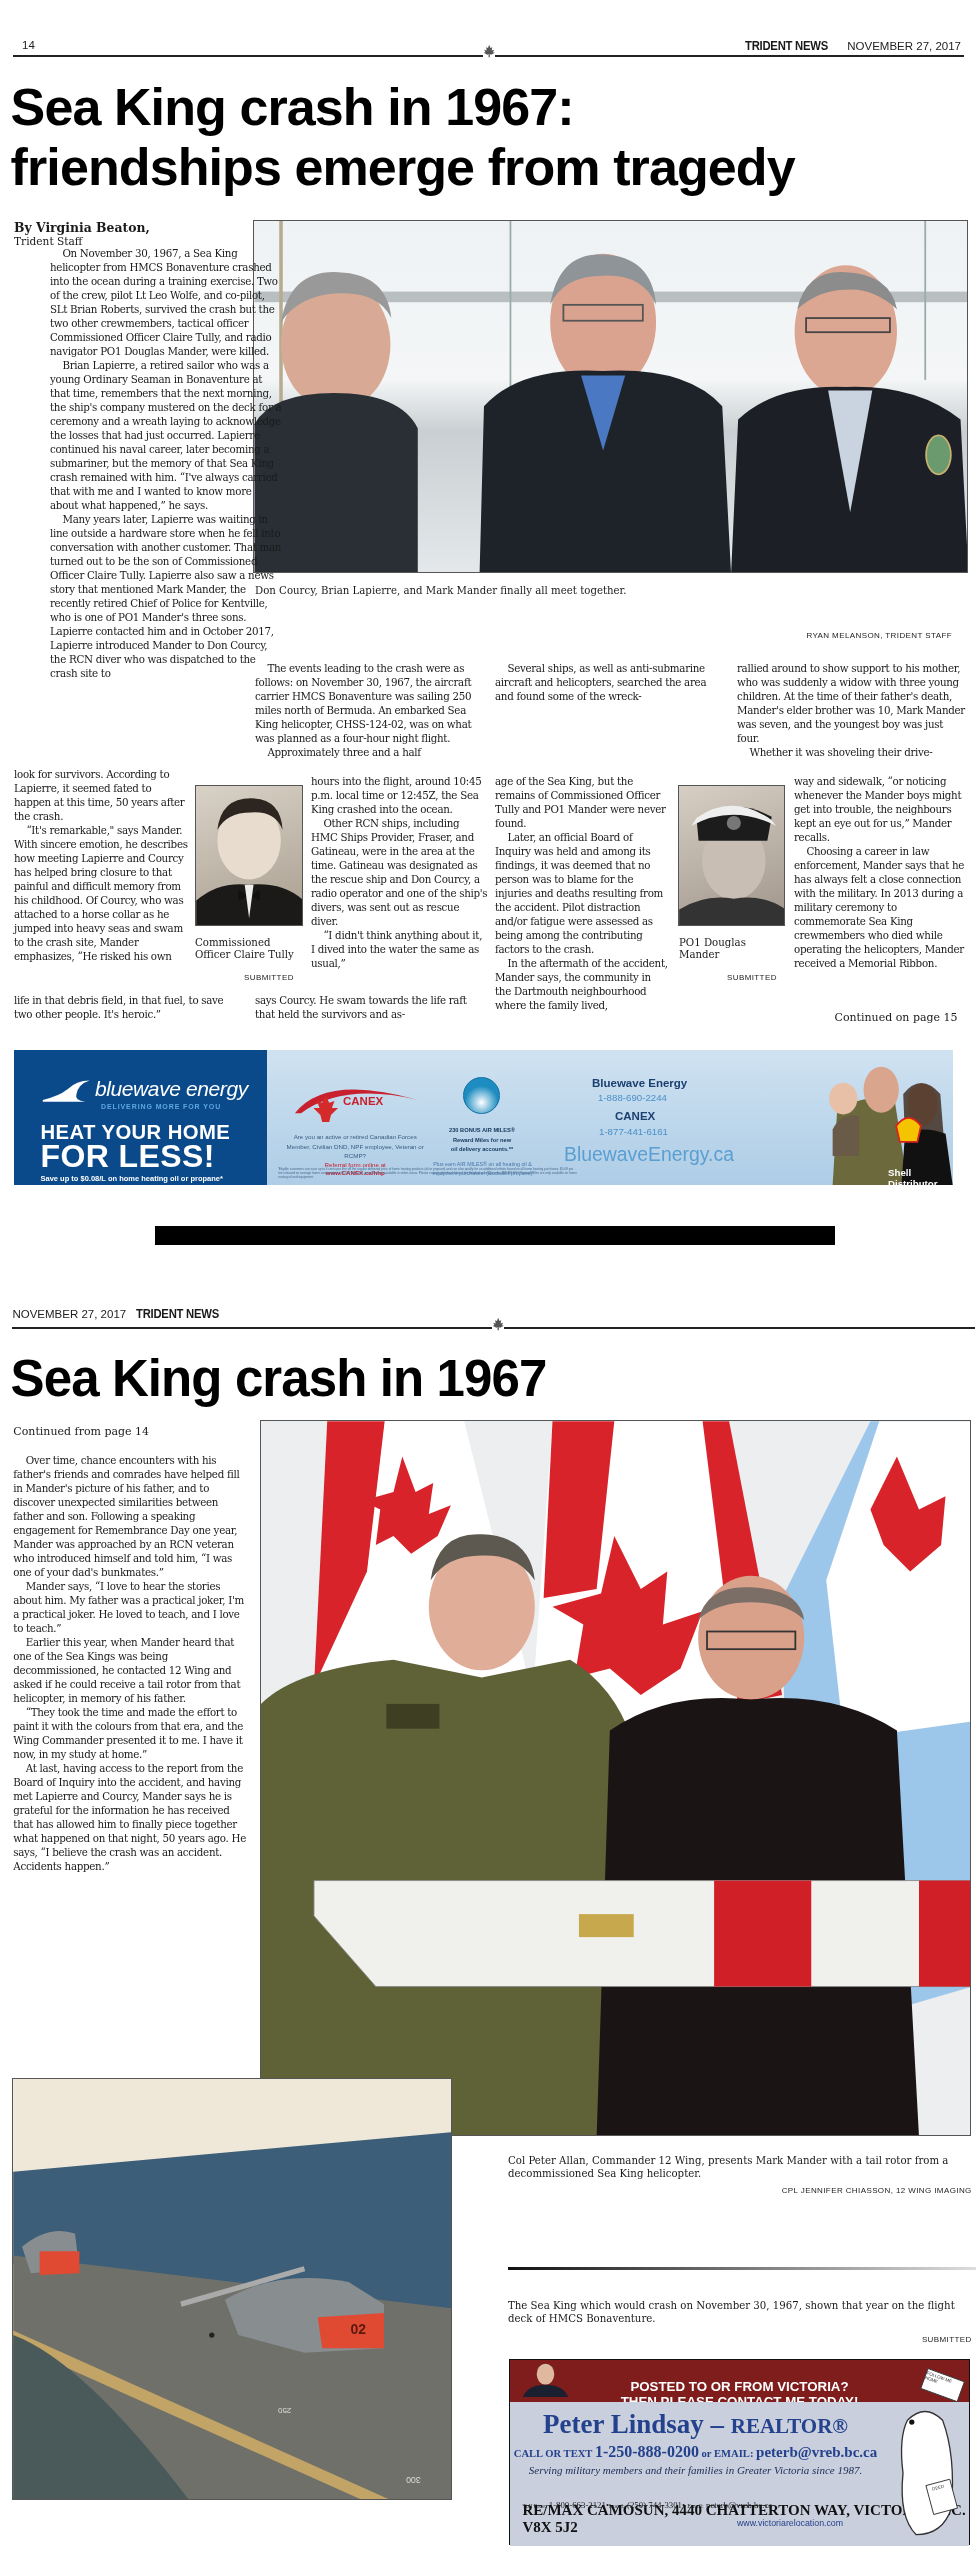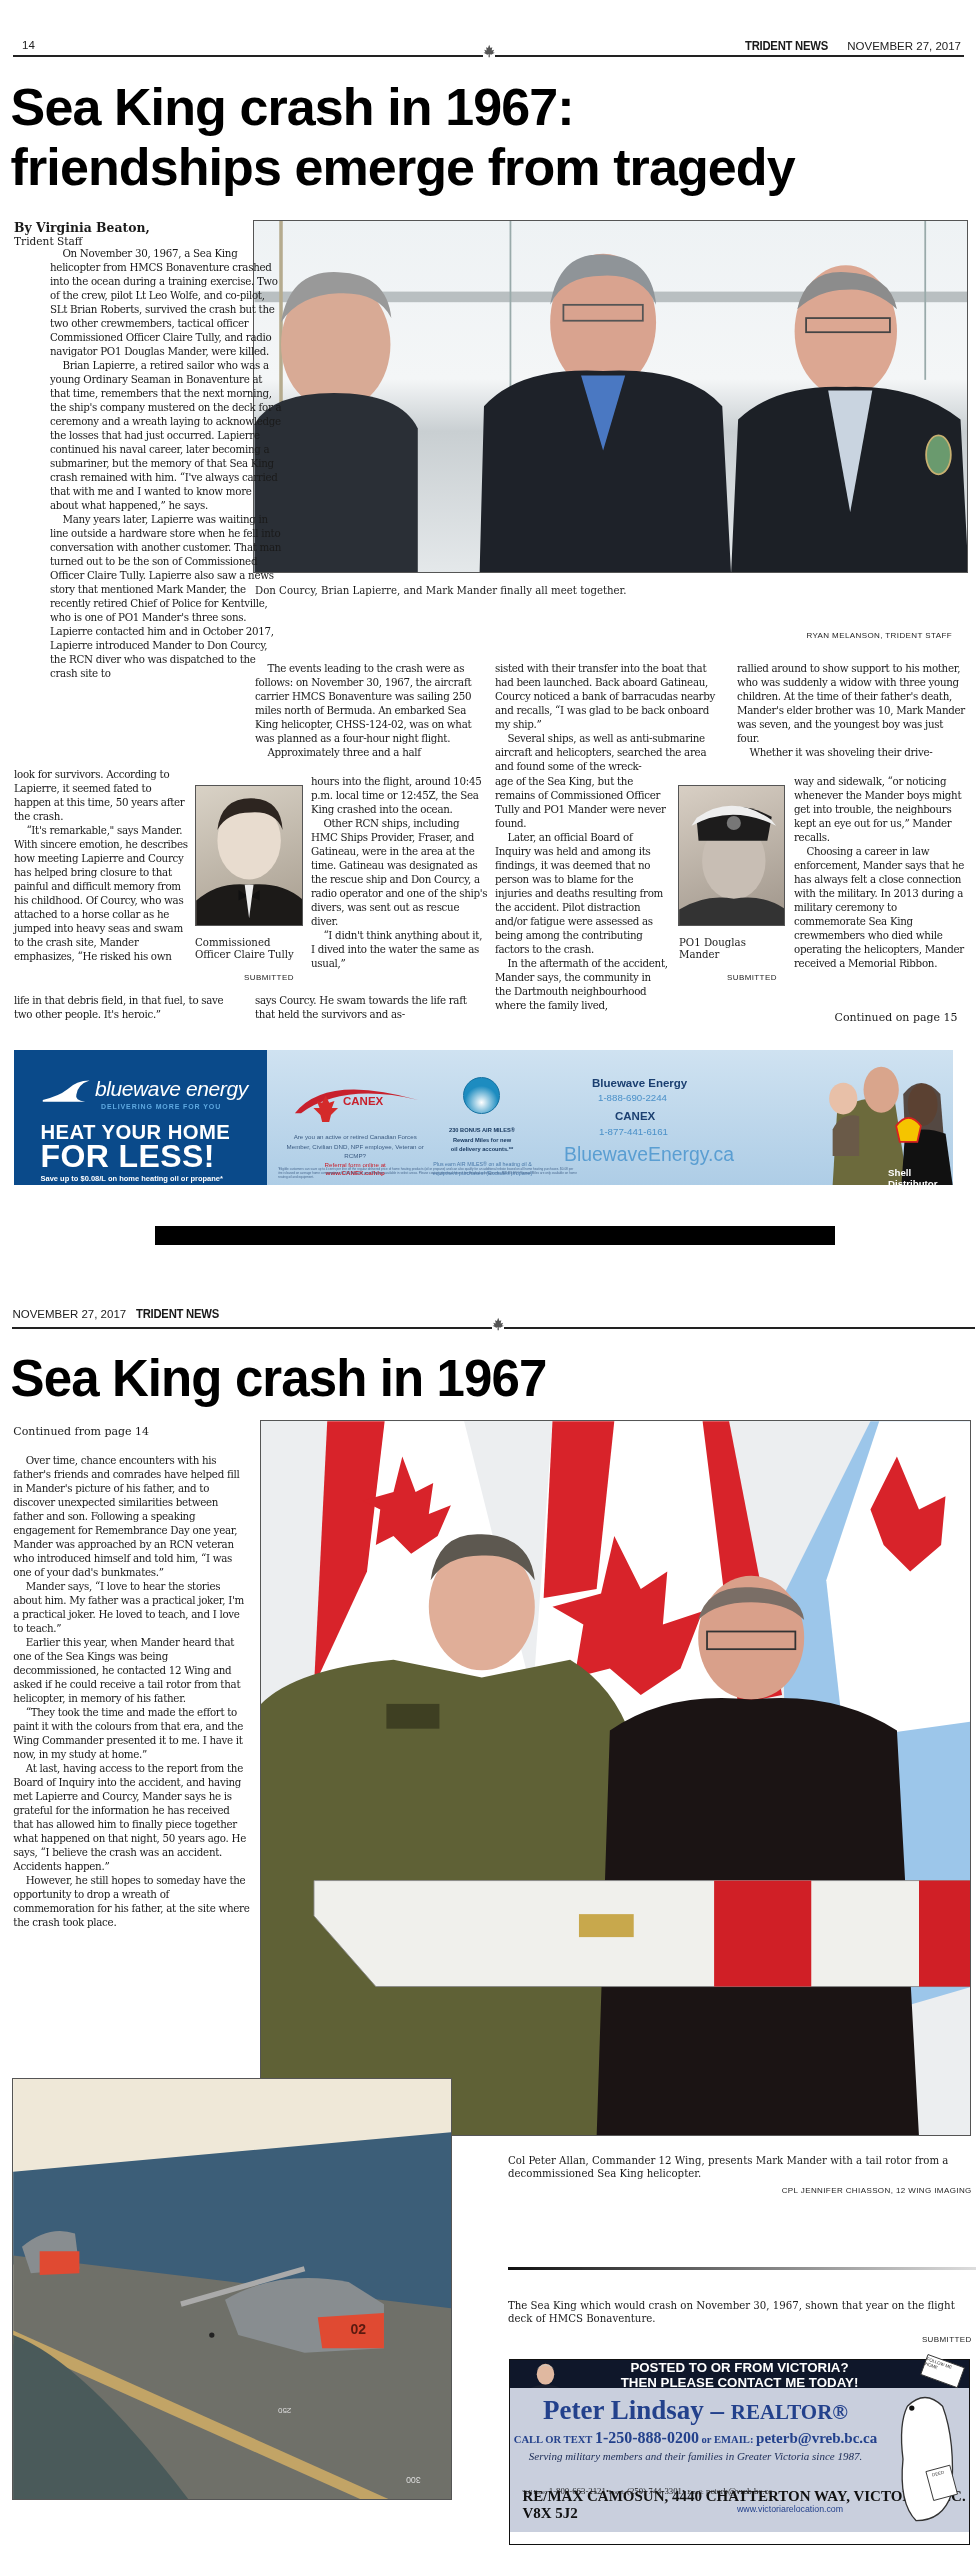--- a/index.html
+++ b/index.html
@@ -17,21 +17,21 @@
   .byline-role { font-size: 10.6px; }
   .caption { font-size: 10.2px; line-height: 13.3px; font-family: "DejaVu Serif", serif; }
   .credit { font-family: "Liberation Sans", sans-serif; font-size: 8px; letter-spacing: 0.4px; color: #222; }
   .photo { border: 0.9px solid #555; overflow: hidden; }
   
   .ad1 { left: 14px; top: 1050px; width: 939px; height: 135px; display: flex; justify-content: center; }
   .ad1-left { width: 253px; height: 100%; background: #0a4a8a; color: #fff; position: relative; font-family: "Liberation Sans", sans-serif; }
   .ad1-right { flex: 1; height: 100%; background: linear-gradient(180deg,#cfe2f1 0%,#aecde6 100%); position: relative; font-family: "Liberation Sans", sans-serif; }
   
   .ad2 { left: 509px; top: 2359px; width: 461px; height: 186px; border: 1.8px solid #111; font-family: "Liberation Serif", serif; }
-  .ad2-top { height: 28px; background: #0f172a; color: #fff; font-family: "Liberation Sans", sans-serif; font-weight: bold; text-align: center; font-size: 13.3px; line-height: 15px; padding-top: 0; }
+  .ad2-top { height: 42px; background: #7f1d1d; color: #fff; font-family: "Liberation Sans", sans-serif; font-weight: bold; text-align: center; font-size: 13.3px; line-height: 15px; padding-top: 19px; }
   .ad2-body { background: #c9cfdd; height: 144px; position: relative; color: #23418c; }
 </style>
 </head>
 <body>
 
 <div>
   <div class="abs folio" style="left:22px;top:39px;">14</div>
   <div class="abs" style="right:16px;top:37px;white-space:nowrap;">
     <span class="masthead">TRIDENT NEWS</span>
     <span class="folio">NOVEMBER 27, 2017</span>
@@ -105,21 +105,20 @@
     <p><span>Approximately three and a half</span></p>
   </div>
   <div class="abs col" style="left:311px;top:774px;width:177px;">
     <p class="noindent"><span>hours into the flight, around 10:45 p.m. local time or 12:45Z, the Sea King crashed into the ocean.</span></p>
     <p><span>Other RCN ships, including HMC Ships Provider, Fraser, and Gatineau, were in the area at the time. Gatineau was designated as the rescue ship and Don Courcy, a radio operator and one of the ship's divers, was sent out as rescue diver.</span></p>
     <p><span>“I didn't think anything about it, I dived into the water the same as usual,”</span></p>
   </div>
   <div class="abs col" style="left:255px;top:993px;width:232px;">says Courcy. He swam towards the life raft that held the survivors and as-</div>
 
   <div class="abs col" style="left:495px;top:661px;width:226px;">
-    <p class="noindent"><span>sisted with their transfer into the boat that had been launched. Back aboard Gatineau, Courcy noticed a bank of barracudas nearby and recalls, “I was glad to be back onboard my ship.”</span></p>
     <p><span>Several ships, as well as anti-submarine aircraft and helicopters, searched the area and found some of the wreck-</span></p>
   </div>
   <div class="abs col" style="left:495px;top:774px;width:173px;">
     <p class="noindent"><span>age of the Sea King, but the remains of Commissioned Officer Tully and PO1 Mander were never found.</span></p>
     <p><span>Later, an official Board of Inquiry was held and among its findings, it was deemed that no person was to blame for the injuries and deaths resulting from the accident. Pilot distraction and/or fatigue were assessed as being among the contributing factors to the crash.</span></p>
     <p><span>In the aftermath of the accident, Mander says, the community in the Dartmouth neighbourhood where the family lived,</span></p>
   </div>
 
   <div class="abs photo" style="left:678px;top:785px;width:107px;height:141px;background:linear-gradient(160deg,#d8cfc4,#9f958a);">
     <svg width="107" height="141" viewBox="0 0 121 160">
@@ -205,21 +204,20 @@
   <div class="abs headline" style="left:10.6px;top:1350px;font-size:51px;">Sea King crash in 1967</div>
 
   <div class="abs caption" style="left:13.3px;top:1425px;font-size:11px;">Continued from page 14</div>
 
   <div class="abs col" style="left:13.3px;top:1453px;width:237px;">
     <p><span>Over time, chance encounters with his father's friends and comrades have helped fill in Mander's picture of his father, and to discover unexpected similarities between father and son. Following a speaking engagement for Remembrance Day one year, Mander was approached by an RCN veteran who introduced himself and told him, “I was one of your dad's bunkmates.”</span></p>
     <p><span>Mander says, “I love to hear the stories about him. My father was a practical joker, I'm a practical joker. He loved to teach, and I love to teach.”</span></p>
     <p><span>Earlier this year, when Mander heard that one of the Sea Kings was being decommissioned, he contacted 12 Wing and asked if he could receive a tail rotor from that helicopter, in memory of his father.</span></p>
     <p><span>“They took the time and made the effort to paint it with the colours from that era, and the Wing Commander presented it to me. I have it now, in my study at home.”</span></p>
     <p><span>At last, having access to the report from the Board of Inquiry into the accident, and having met Lapierre and Courcy, Mander says he is grateful for the information he has received that has allowed him to finally piece together what happened on that night, 50 years ago. He says, “I believe the crash was an accident. Accidents happen.”</span></p>
-    <p><span>However, he still hopes to someday have the opportunity to drop a wreath of commemoration for his father, at the site where the crash took place.</span></p>
   </div>
 
   <div class="abs photo" style="left:260px;top:1420px;width:711px;height:716px;background:#e9ecef;">
     <svg width="711" height="716" viewBox="0 0 805 810">
       <rect x="0" y="0" width="805" height="810" fill="#eceef0"></rect>
 
       <path d="M75 0 L230 0 L300 280 L60 420Z" fill="#fff"></path>
       <path d="M75 0 L140 0 L120 170 L60 300Z" fill="#d8232a"></path>
       <path d="M160 40 L175 80 L195 70 L190 105 L215 95 L200 130 L170 150 L150 130 L130 140 L135 100 L115 90 L150 80Z" fill="#d8232a"></path>
       <path d="M330 0 L530 0 L600 500 L290 560Z" fill="#fff"></path>

